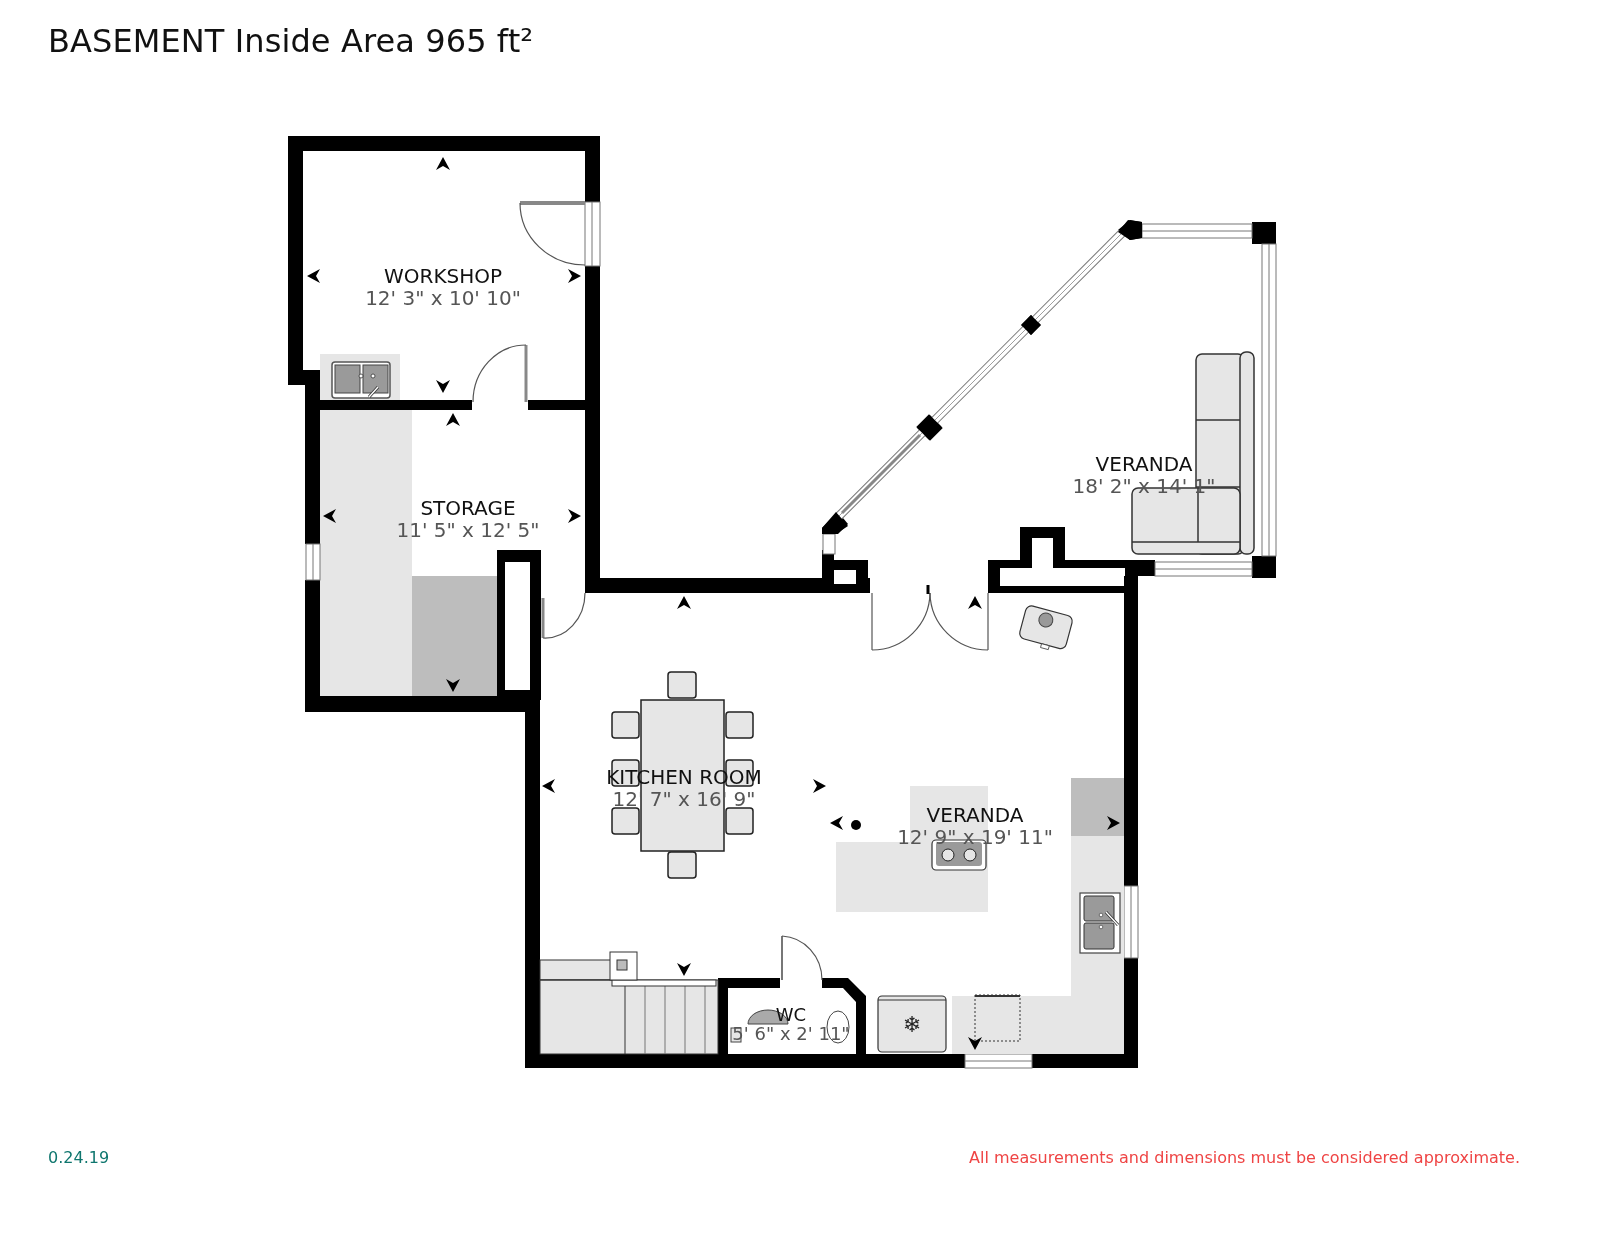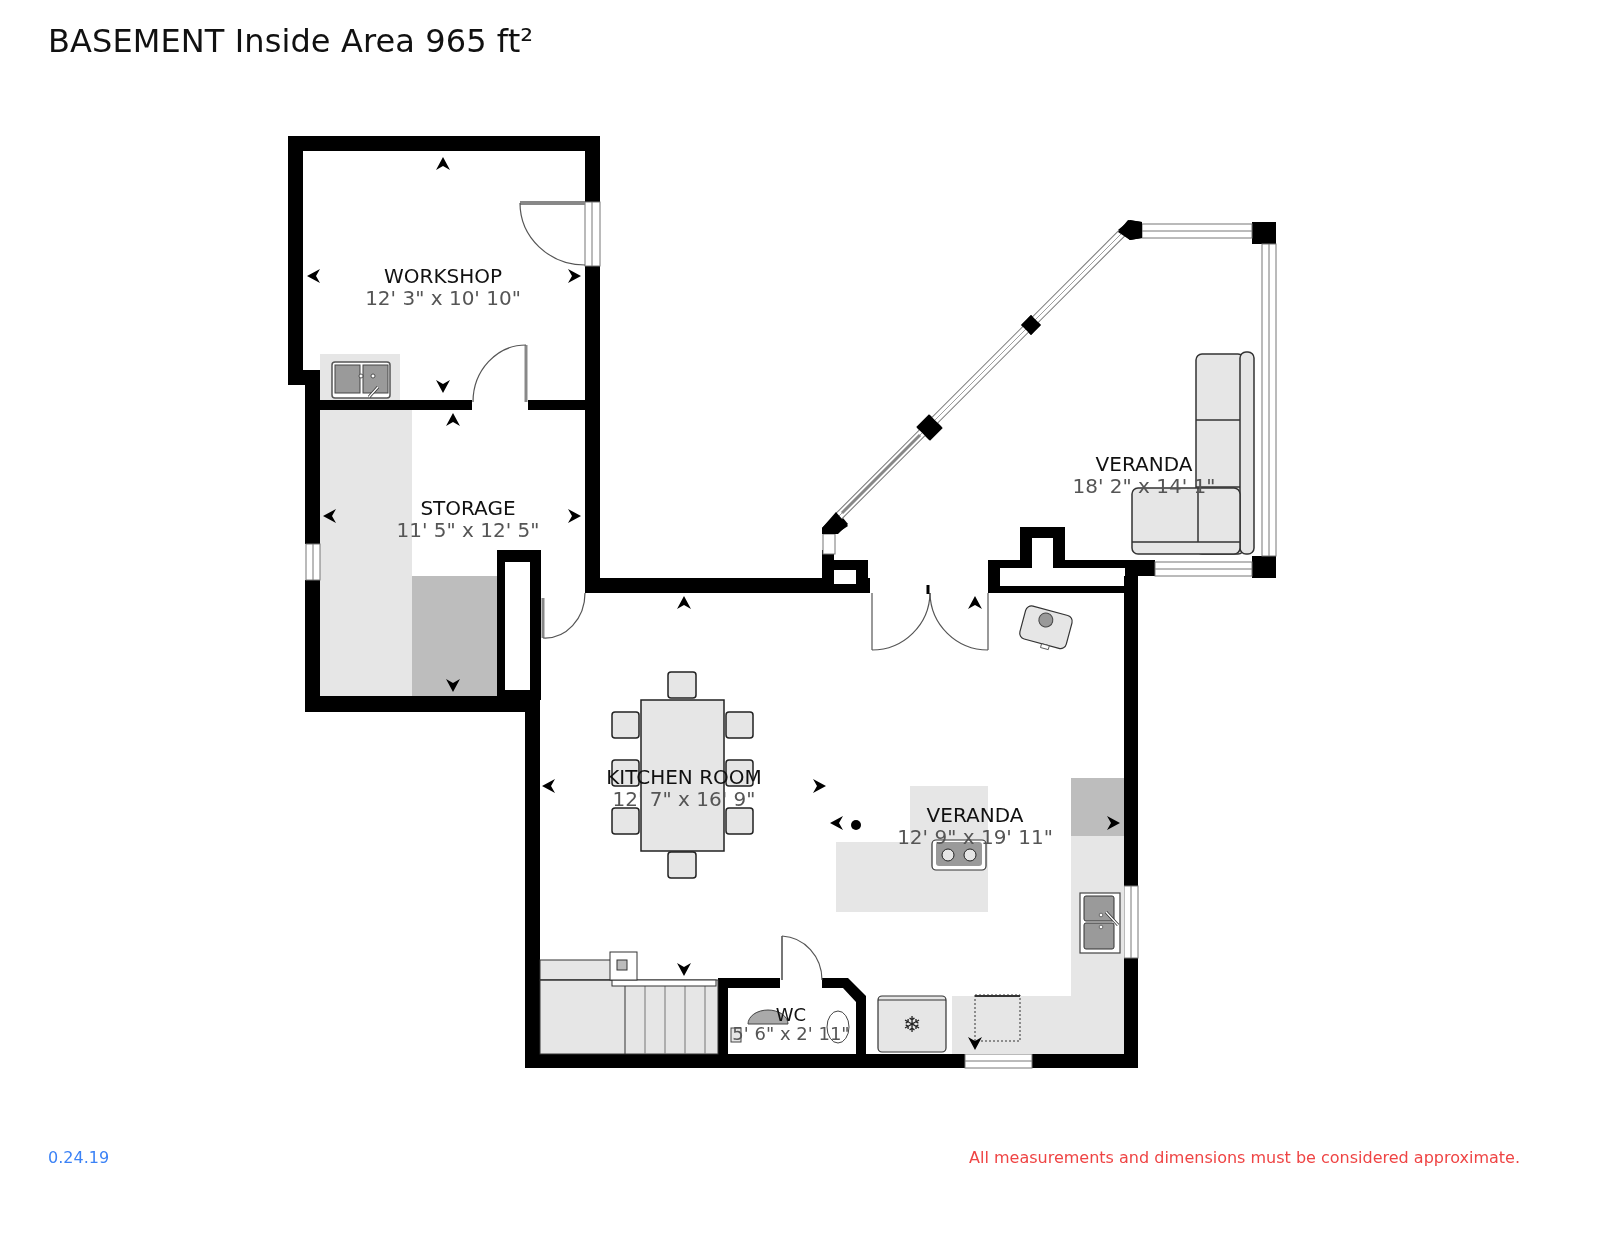--- a/index.html
+++ b/index.html
@@ -1,19 +1,19 @@
 <!DOCTYPE html>
 <html><head>
 <meta charset="utf-8">
 <style>
   html, body { margin: 0; padding: 0; background: #ffffff; }
   body { width: 1600px; height: 1236px; position: relative; overflow: hidden;
          font-family: "DejaVu Sans", sans-serif; color: #111; }
   .title { position: absolute; left: 48px; top: 22px; font-size: 32px; color: #111; letter-spacing: 0.1px; }
-  .version { position: absolute; left: 48px; top: 1148px; font-size: 16px; color: #3b82f6; }
+  .version { position: absolute; left: 48px; top: 1148px; font-size: 16px; color: #0f766e; }
   .disclaimer { position: absolute; right: 80px; top: 1148px; font-size: 16px; color: #ef4444; }
   svg.plan { position: absolute; left: 0; top: 0; }
   .room-label { position: absolute; text-align: center; transform: translateX(-50%); white-space: nowrap; line-height: 1.08; }
   .room-name { font-size: 20px; color: #111; display: block; }
   .room-dim { font-size: 20px; color: #555; display: block; }
   .room-label.small .room-name, .room-label.small .room-dim { font-size: 18px; }
 </style>
 </head>
 <body>
 

